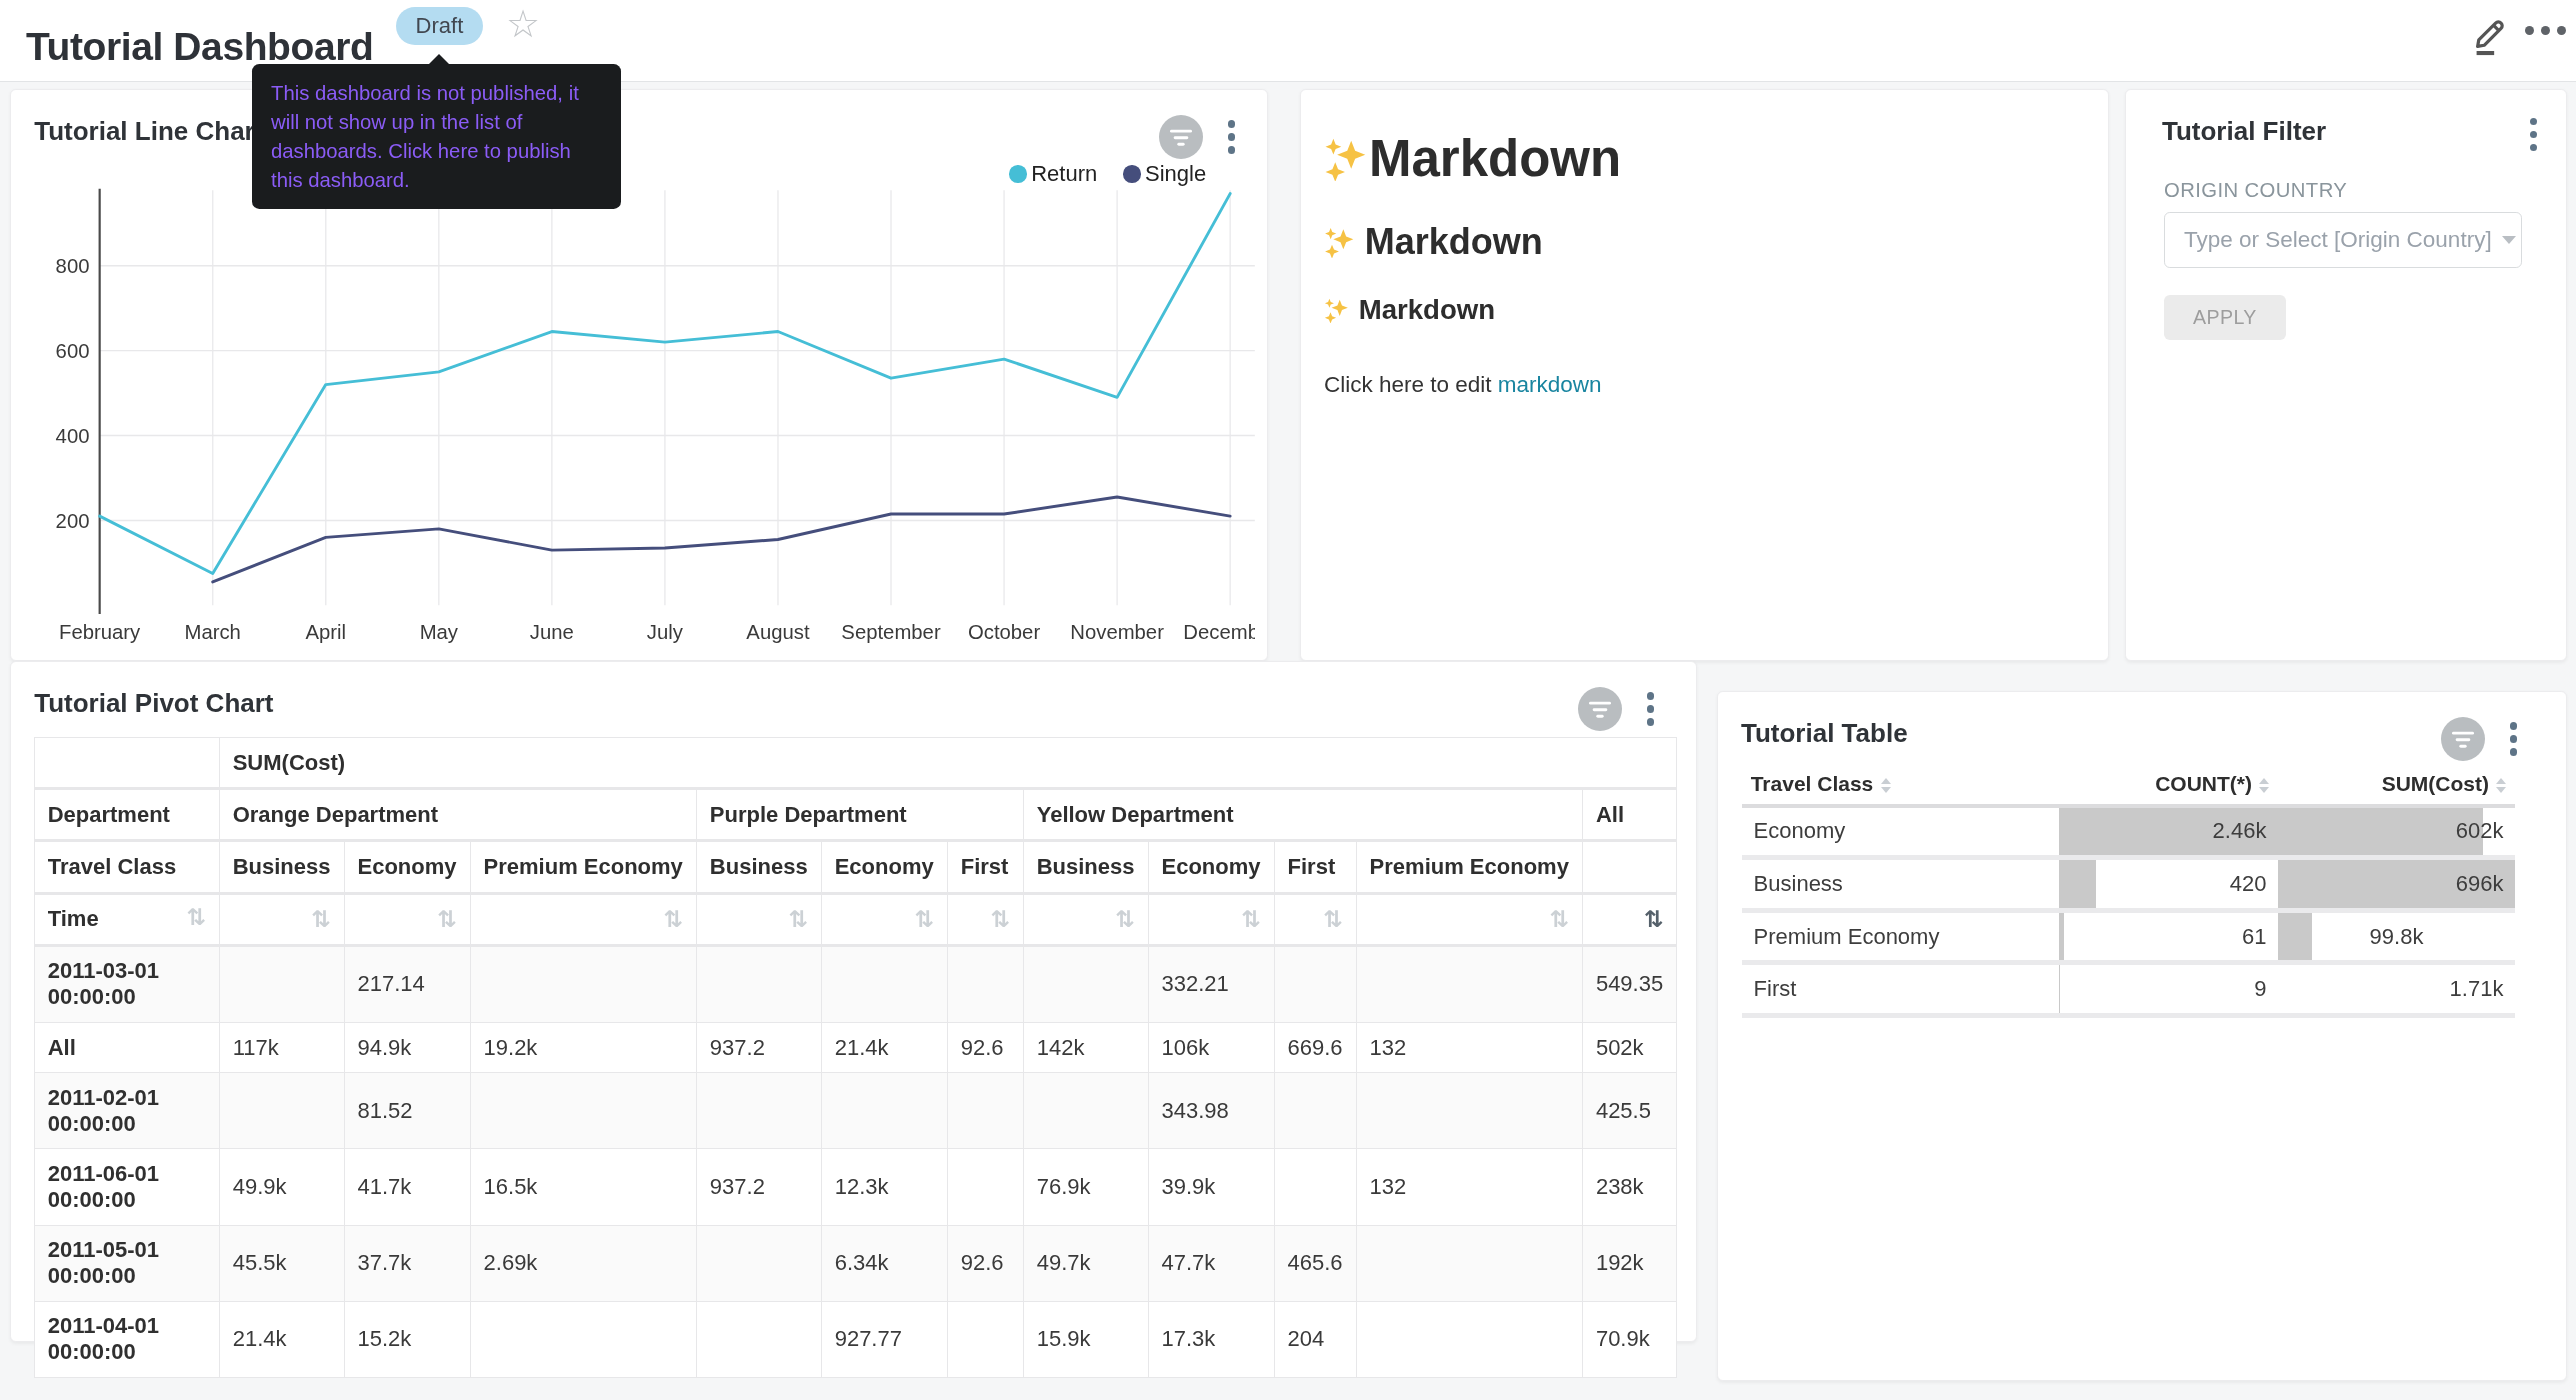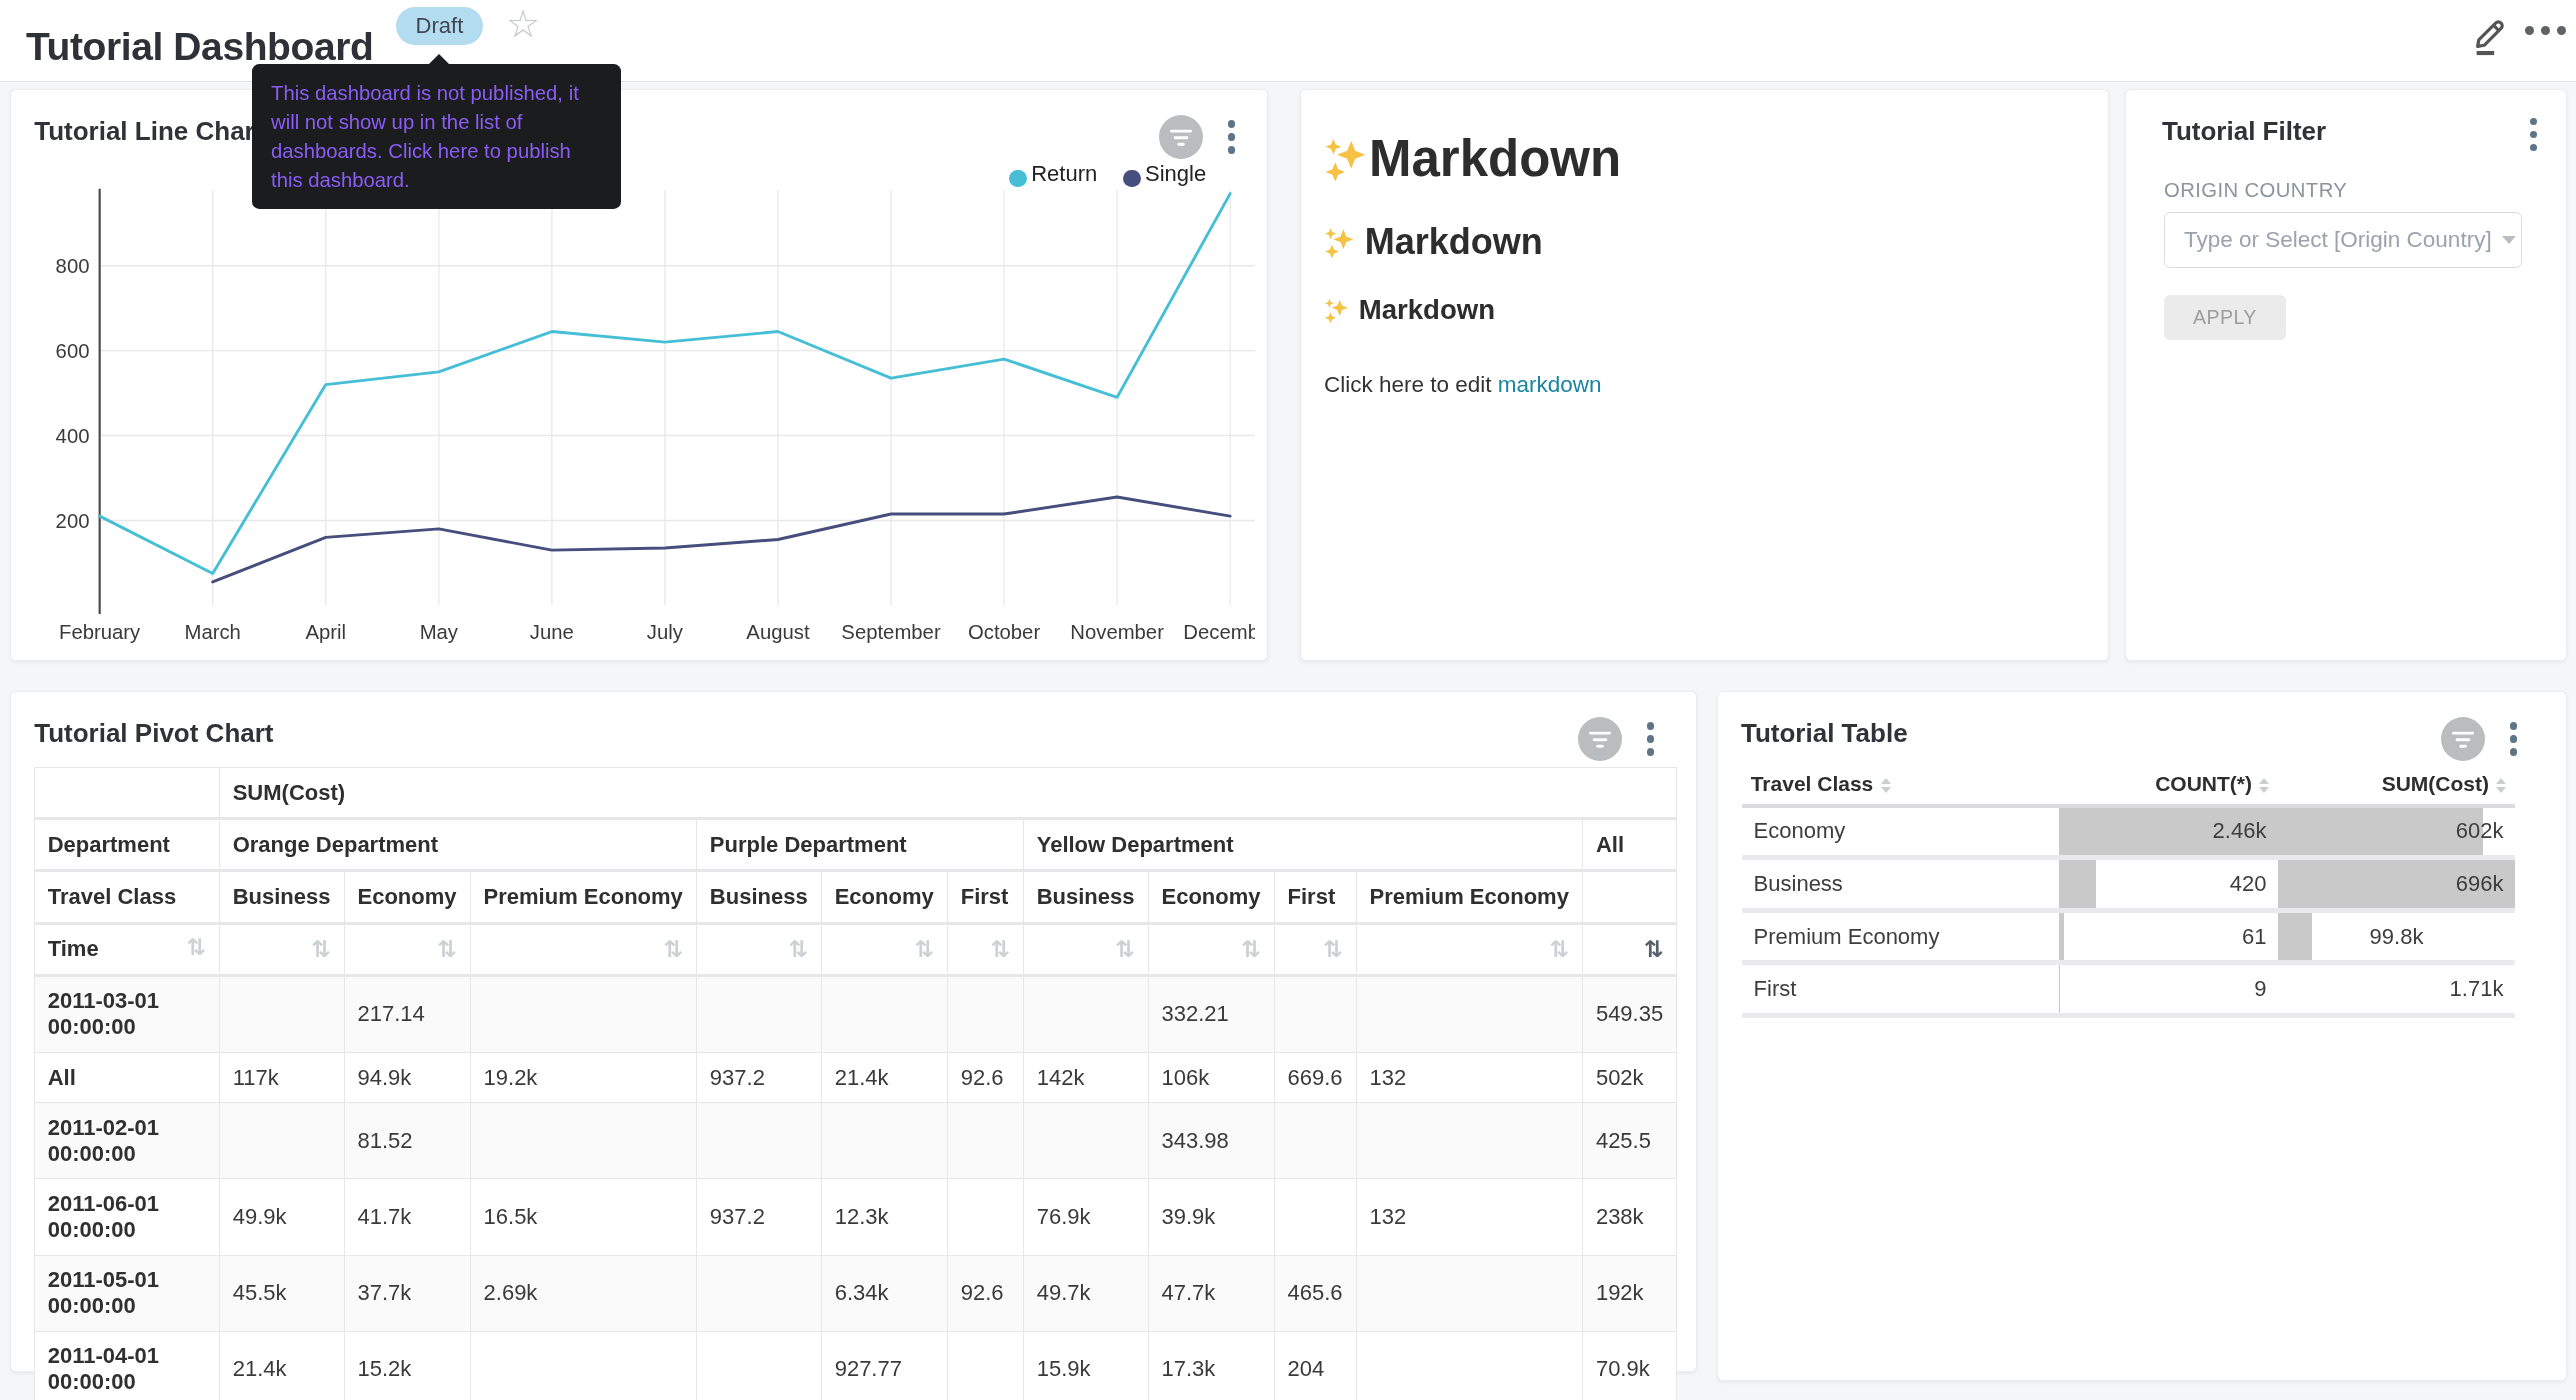--- a/index.html
+++ b/index.html
@@ -23,42 +23,42 @@
   
   .card{position:absolute;background:#fff;border:0.7px solid #ececee;border-radius:5.8px;box-shadow:0 1.5px 3.6px rgba(0,0,0,.05);}
   .card-title{position:absolute;left:23px;top:26px;font-size:26px;font-weight:600;color:#2f3338;}
   .card-icons{position:absolute;top:25px;display:flex;align-items:center;gap:22px;}
   .filter-circle{width:44px;height:44px;cursor:pointer;}
   .kebab{display:flex;flex-direction:column;gap:5.8px;cursor:pointer;padding:2.9px;}
   .kebab i{width:7.3px;height:7.3px;border-radius:50%;background:#5e7487;display:block;}
   
   #card-line{left:10.2px;top:89px;width:1256px;height:570px;}
   .legend{position:absolute;top:71px;right:61px;display:flex;gap:26px;}
-  .legend .li{display:flex;align-items:flex-end;gap:4.4px;font-size:22px;color:#222;cursor:pointer;}
+  .legend .li{display:flex;align-items:center;gap:4.4px;font-size:22px;color:#222;cursor:pointer;}
   .legend .dot{width:17.4px;height:17.4px;border-radius:50%;}
   #chart-svg{position:absolute;left:29px;top:93px;}
   
   #card-md{left:1300px;top:89px;width:807px;height:570px;}
   .md-body{position:absolute;left:23px;top:19px;right:23px;}
   .md-h1{font-size:51px;font-weight:700;color:#2d2d2d;margin:20.3px 0 0 0;display:flex;align-items:center;}
   .md-h2{font-size:36px;font-weight:700;color:#2d2d2d;margin:33px 0 0 0;display:flex;align-items:center;gap:8.7px;}
   .md-h3{font-size:27.6px;font-weight:700;color:#2d2d2d;margin:30.5px 0 0 0;display:flex;align-items:center;gap:8.7px;}
   .md-p{font-size:22.5px;color:#333;margin:46px 0 0 0;}
   .md-p a{color:#1985a0;text-decoration:none;cursor:pointer;}
   .sparkle{flex:0 0 auto;}
   
   #card-filter{left:2125px;top:89px;width:440px;height:570px;}
   #card-filter .card-title{left:36px;}
   .fi-label{position:absolute;left:38px;top:89px;font-size:20.3px;font-weight:500;color:#8a959c;letter-spacing:0.4px;}
   .fi-select{position:absolute;left:38px;top:122px;width:356px;height:54px;border:1.5px solid #d9dcde;border-radius:5.8px;background:#fff;display:flex;align-items:center;cursor:pointer;}
   .fi-select .ph{margin-left:19px;font-size:22.5px;color:#9aa2ab;white-space:nowrap;}
   .fi-select .caret{margin-left:10.2px;border-left:7.3px solid transparent;border-right:7.3px solid transparent;border-top:8.7px solid #b9bec3;}
   .fi-apply{position:absolute;left:38px;top:205px;height:45px;padding:0 29px;background:#ebebeb;border:none;border-radius:5.8px;font-size:19.6px;color:#9d9d9d;letter-spacing:0.4px;font-family:inherit;cursor:pointer;}
   
-  #card-pivot{left:10.2px;top:691px;width:1685px;height:679px;}
+  #card-pivot{left:10.2px;top:661px;width:1685px;height:679px;}
   .pivot-wrap{position:absolute;left:22.5px;top:75px;}
   table.pivot{border-collapse:collapse;table-layout:fixed;background:#fff;}
   table.pivot th,table.pivot td{border:1.5px solid #e7e7e9;font-weight:400;text-align:left;padding:11.6px 13px;font-size:22px;color:#3a3a3a;overflow:hidden;white-space:nowrap;}
   table.pivot thead th{font-weight:600;color:#2f2f2f;border-bottom-width:3.6px;}
   table.pivot .hdr-sort{border-bottom-width:3.6px;}
   table.pivot td.rowlab{font-weight:600;color:#303030;}
   table.pivot tr.alt td{background:#fafafa;}
   .sortgl{float:right;color:#ccd1d5;font-size:23px;font-family:"DejaVu Sans",sans-serif;cursor:pointer;line-height:1;}
   .sortgl.dark{color:#55606a;}
   

